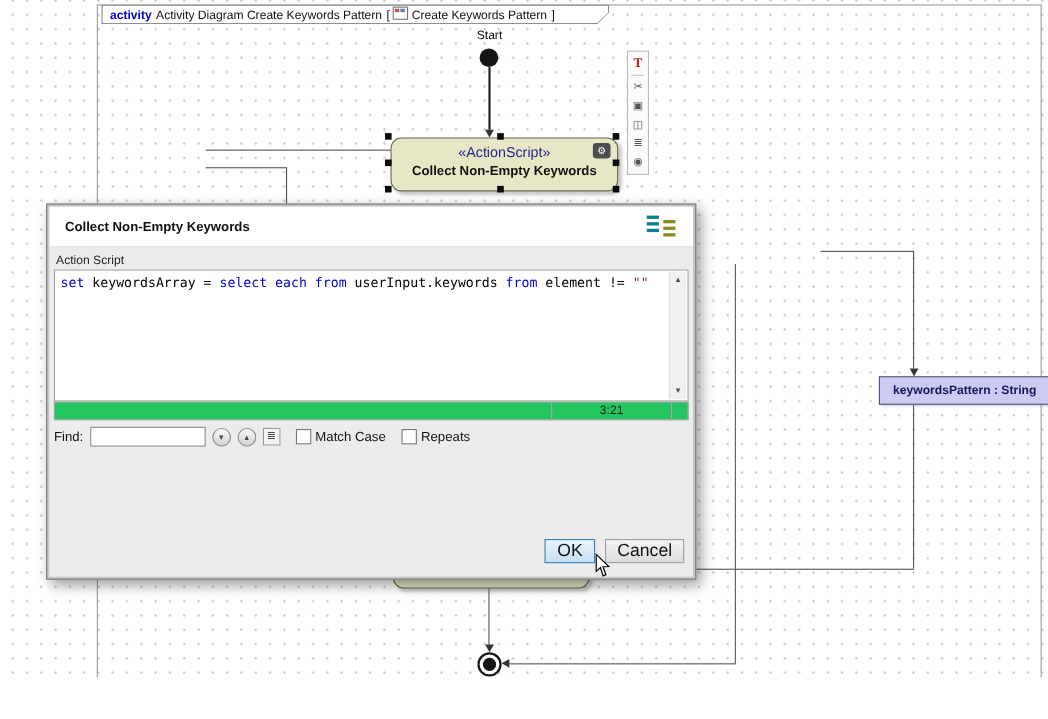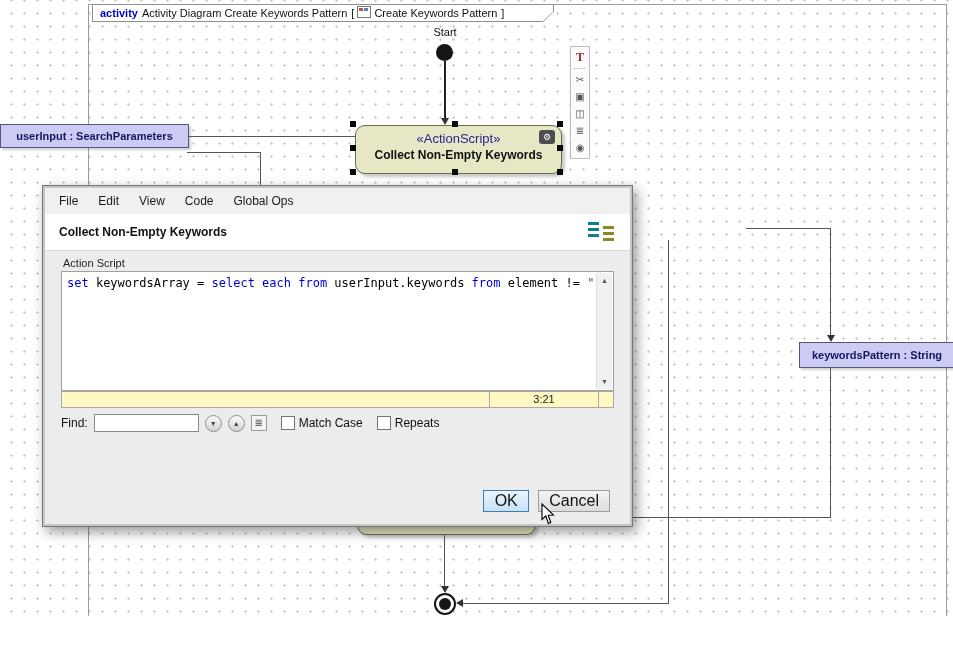--- a/index.html
+++ b/index.html
@@ -54,34 +54,34 @@
   .app-icon{width:15px;height:15px;margin-left:6px;border-radius:2px;background:#15356b;position:relative;z-index:2;
     background-image:linear-gradient(135deg, transparent 42%, #fff 42%, #fff 58%, transparent 58%);}
   .close-btn{position:absolute;right:5px;top:3px;width:22px;height:16px;background:#d64541;border:1px solid #9e2f2b;border-radius:2px;
     color:#fff;font-size:10px;line-height:14px;text-align:center;cursor:default;}
   .dlg-body{flex:1;background:#f0f0f0;display:flex;flex-direction:column;min-height:0;}
   .menubar{height:26px;display:flex;align-items:center;gap:20px;padding-left:14px;font-size:12px;color:#1a1a1a;background:#f0f0f0;flex:0 0 auto;}
   .menubar span{cursor:default;}
   .hdr{height:36px;background:#fff;border-bottom:1px solid #d6d6d6;display:flex;align-items:center;padding:0 14px;flex:0 0 auto;}
   .hdr-title{font-size:12px;font-weight:bold;color:#111;}
   .e2e-logo{margin-left:auto;}
-  .section{flex:1;background:#ececec;padding:0 16px;display:flex;flex-direction:column;min-height:0;}
+  .section{flex:1;background:#ececec;padding:0 4px;display:flex;flex-direction:column;min-height:0;}
   .panel-title{font-size:11px;color:#222;margin:6px 0 2px 2px;flex:0 0 auto;}
   .code-panel{position:relative;height:118px;background:#fff;border:1px solid #a0a0a0;flex:0 0 auto;}
   .code-content{position:absolute;left:1px;top:1px;right:17px;bottom:1px;padding:2px 4px;overflow:hidden;
     font-family:"DejaVu Sans Mono",monospace;font-size:12px;line-height:17px;white-space:pre;color:#000;}
   .kw{color:#0000cd;}
   .str{color:#a03030;}
   @keyframes blink{50%{opacity:0;}}
   .vscroll{position:absolute;top:1px;right:1px;bottom:1px;width:15px;background:#f0f0f0;border-left:1px solid #dcdcdc;}
   .sb-btn{position:absolute;left:0;width:15px;height:15px;font-size:7px;line-height:15px;text-align:center;color:#505050;}
   .sb-up{top:0;}
   .sb-down{bottom:0;}
   .status-row{display:flex;height:17px;flex:0 0 auto;}
-  .st-cell{border:1px solid #a9a9a9;background:#fef9c3;box-sizing:border-box;}
+  .st-cell{border:1px solid #a9a9a9;background:#22c55e;box-sizing:border-box;}
   .st-1{flex:1;}
   .st-2{width:110px;text-align:center;font-size:11px;color:#222;line-height:15px;margin-left:-1px;}
   .st-3{width:16px;margin-left:-1px;}
   .find-row{display:flex;align-items:center;margin-top:6px;font-size:12px;color:#111;gap:6px;flex:0 0 auto;}
   .find-input{width:105px;height:18px;border:1px solid #8a8a8a;background:#fff;font-size:12px;padding:0 3px;box-sizing:border-box;}
   .round-btn{width:17px;height:17px;border-radius:50%;background:linear-gradient(#fafafa,#d2d2d2);border:1px solid #8f8f8f;
     font-size:8px;line-height:15px;text-align:center;color:#444;box-sizing:border-box;cursor:default;}
   .list-btn{width:16px;height:16px;border:1px solid #9a9a9a;background:#f4f4f4;font-size:10px;line-height:14px;text-align:center;color:#444;box-sizing:border-box;cursor:default;}
   .cb{display:inline-block;width:12px;height:12px;border:1px solid #757575;background:#fff;vertical-align:-2px;margin-right:4px;}
   .cb-group{margin-left:8px;display:flex;align-items:center;cursor:default;}
@@ -137,46 +137,36 @@
   <div class="handle" style="left:452px;top:121px;"></div>
   <div class="handle" style="left:557px;top:121px;"></div>
   <div class="handle" style="left:350px;top:145px;"></div>
   <div class="handle" style="left:557px;top:145px;"></div>
   <div class="handle" style="left:350px;top:169px;"></div>
   <div class="handle" style="left:452px;top:169px;"></div>
   <div class="handle" style="left:557px;top:169px;"></div>
 
   <div class="action-node" style="left:357px;top:465px;width:177px;height:68px;"></div>
 
-  <div class="obj-label" style="left:0px;top:124px;width:187px;height:22px;">
-    <span>userInput : SearchParameters</span>
-  </div>
   <div class="obj-label" style="left:799px;top:342px;width:154px;height:24px;">
     <span>keywordsPattern : String</span>
   </div>
 
   <div class="side-toolbar">
     <span class="ticon ticon-red">T</span>
     <span class="tdiv"></span>
     <span class="ticon">✂</span>
     <span class="ticon">▣</span>
     <span class="ticon">◫</span>
     <span class="ticon">≣</span>
     <span class="ticon">◉</span>
   </div>
 
   <div class="dialog">
     <div class="dlg-body">
-      <div class="menubar">
-        <span>File</span>
-        <span>Edit</span>
-        <span>View</span>
-        <span>Code</span>
-        <span>Global Ops</span>
-      </div>
       <div class="hdr">
         <span class="hdr-title">Collect Non-Empty Keywords</span>
         <svg class="e2e-logo" width="30" height="22" viewBox="0 0 30 22">
           <g fill="#0e7f8c">
               <rect x="2" y="1" width="11" height="3"></rect>
               <rect x="2" y="7" width="11" height="3"></rect>
               <rect x="2" y="13" width="11" height="3"></rect>
             </g>
           <g fill="#8a8a1e">
               <rect x="17" y="5" width="11" height="3"></rect>

